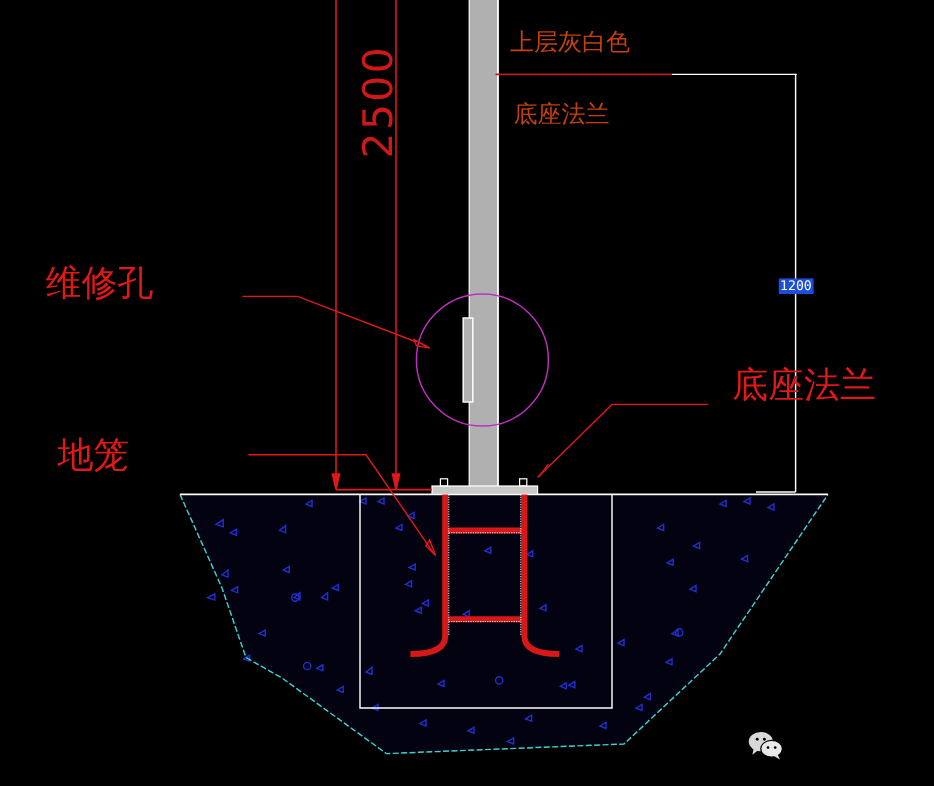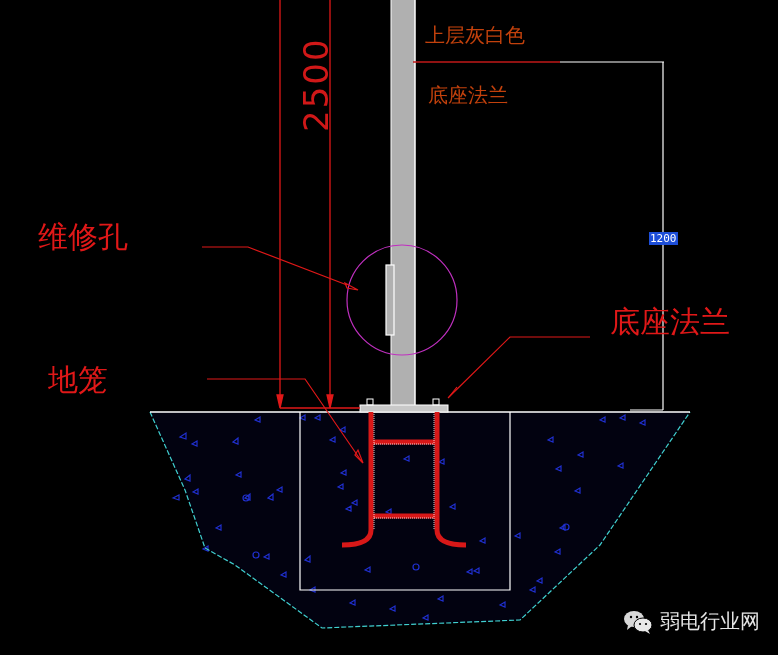--- a/index.html
+++ b/index.html
@@ -162,14 +162,13 @@
   <svg width="32" height="26" viewBox="0 0 32 26">
     <ellipse cx="12" cy="10" rx="10" ry="8" fill="#d8d8d8"></ellipse>
     <polygon points="6,16 5,21 10,17" fill="#d8d8d8"></polygon>
     <ellipse cx="21" cy="16" rx="9" ry="7" fill="#e8e8e8" stroke="#000" stroke-width="1"></ellipse>
     <polygon points="26,21 28,25 23,22" fill="#e8e8e8"></polygon>
     <circle cx="9" cy="8" r="1.2" fill="#000"></circle>
     <circle cx="15" cy="8" r="1.2" fill="#000"></circle>
     <circle cx="18" cy="15" r="1.1" fill="#000"></circle>
     <circle cx="24" cy="15" r="1.1" fill="#000"></circle>
   </svg>
-  <span class="wm-text">弱电行业网</span>
 </div>
 
 </body></html>

